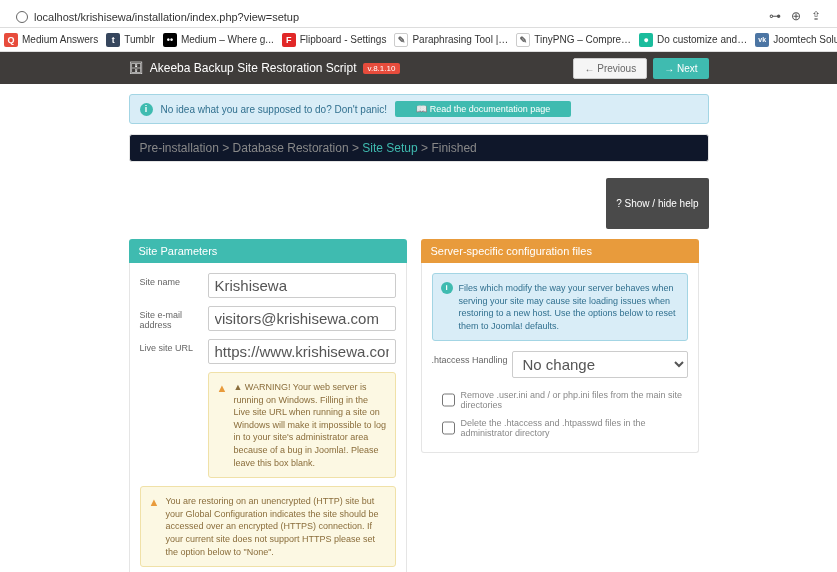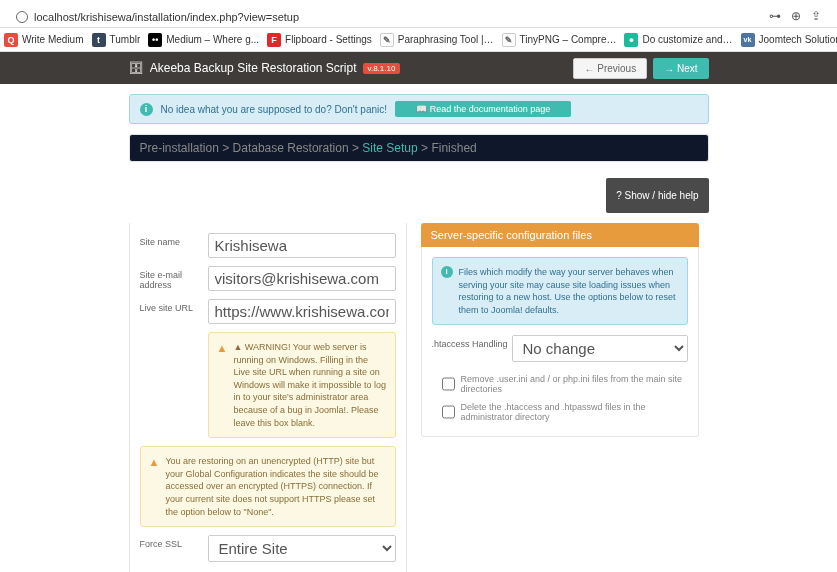--- a/index.html
+++ b/index.html
@@ -18,21 +18,21 @@
 .nav-btns { margin-left: auto; display: flex; gap: 6px; }
 .btn { padding: 4px 10px; font-size: 10px; border-radius: 2px; border: 1px solid transparent; cursor: pointer; }
 .btn-prev { background: #f5f5f5; border-color: #ccc; color: #666; }
 .btn-next { background: #3fbbb0; color: #fff; }
 .container { width: 580px; margin: 10px auto; }
 .info-bar { background: #d9edf7; border: 1px solid #a3d5e4; border-radius: 3px; padding: 6px 10px; display: flex; align-items: center; gap: 8px; font-size: 10px; color: #31708f; margin-bottom: 10px; }
 .info-bar .btn-doc { background: #3fbbb0; color: #fff; padding: 3px 21px; font-size: 9px; border-radius: 2px; border: none; }
 .breadcrumb { background: #0f172a; border: 1px solid #e5e5e5; border-radius: 3px; padding: 6px 10px; font-size: 12px; color: #888; margin-bottom: 16px; }
 .breadcrumb a { color: #3fbbb0; text-decoration: none; }
 .help-row { text-align: right; margin-bottom: 10px; }
-.btn-help { background: #4a4a4a; color: #fff; padding: 12px 10px; font-size: 10px; border-radius: 2px; border: none; }
+.btn-help { background: #4a4a4a; color: #fff; padding: 20px 10px; font-size: 10px; border-radius: 2px; border: none; }
 .cols { display: flex; gap: 14px; align-items: flex-start; }
 .col-left { width: 278px; }
 .col-right { width: 278px; }
 .panel-head { padding: 6px 10px; color: #fff; font-size: 11px; border-radius: 3px 3px 0 0; }
 .panel-teal { background: #3fbbb0; }
 .panel-orange { background: #e89b3c; }
 .panel-body { border: 1px solid #e5e5e5; border-top: none; padding: 10px; border-radius: 0 0 3px 3px; }
 .form-row { display: flex; align-items: flex-start; margin-bottom: 8px; }
 .form-row label { width: 68px; font-size: 9px; color: #666; padding-top: 4px; flex-shrink: 0; }
 .form-row .ctrl { flex: 1; }
@@ -51,21 +51,21 @@
   <span class="globe"></span>
   <span class="url">localhost/krishisewa/installation/index.php?view=setup</span>
   <span class="icon">⊶</span>
   <span class="icon">⊕</span>
   <span class="icon">⇪</span>
 </div>
 
 <div class="bookmarks">
   <div class="bm">
       <span class="ico" style="background:#e74c3c">Q</span>
-      <span>Write Medium</span>
+      <span>Medium Answers</span>
     </div>
   <div class="bm">
       <span class="ico" style="background:#36465d">t</span>
       <span>Tumblr</span>
     </div>
   <div class="bm">
       <span class="ico" style="background:#000">••</span>
       <span>Medium – Where g...</span>
     </div>
   <div class="bm">
@@ -118,20 +118,21 @@
     <a href="#">Site Setup</a> &gt;
     <span>Finished</span>
   </div>
 
   <div class="help-row">
     <button class="btn-help">? <span>Show / hide help</span></button>
   </div>
 
   <div class="cols">
     <div class="col-left">
+      <div class="panel-head panel-teal">Site Parameters</div>
       <div class="panel-body">
         <div class="form-row">
           <label>Site name</label>
           <div class="ctrl"><input type="text" value="Krishisewa" style=""></div>
         </div>
         <div class="form-row">
           <label>Site e-mail address</label>
           <div class="ctrl"><input type="text" value="visitors@krishisewa.com" style=""></div>
         </div>
         <div class="form-row">

